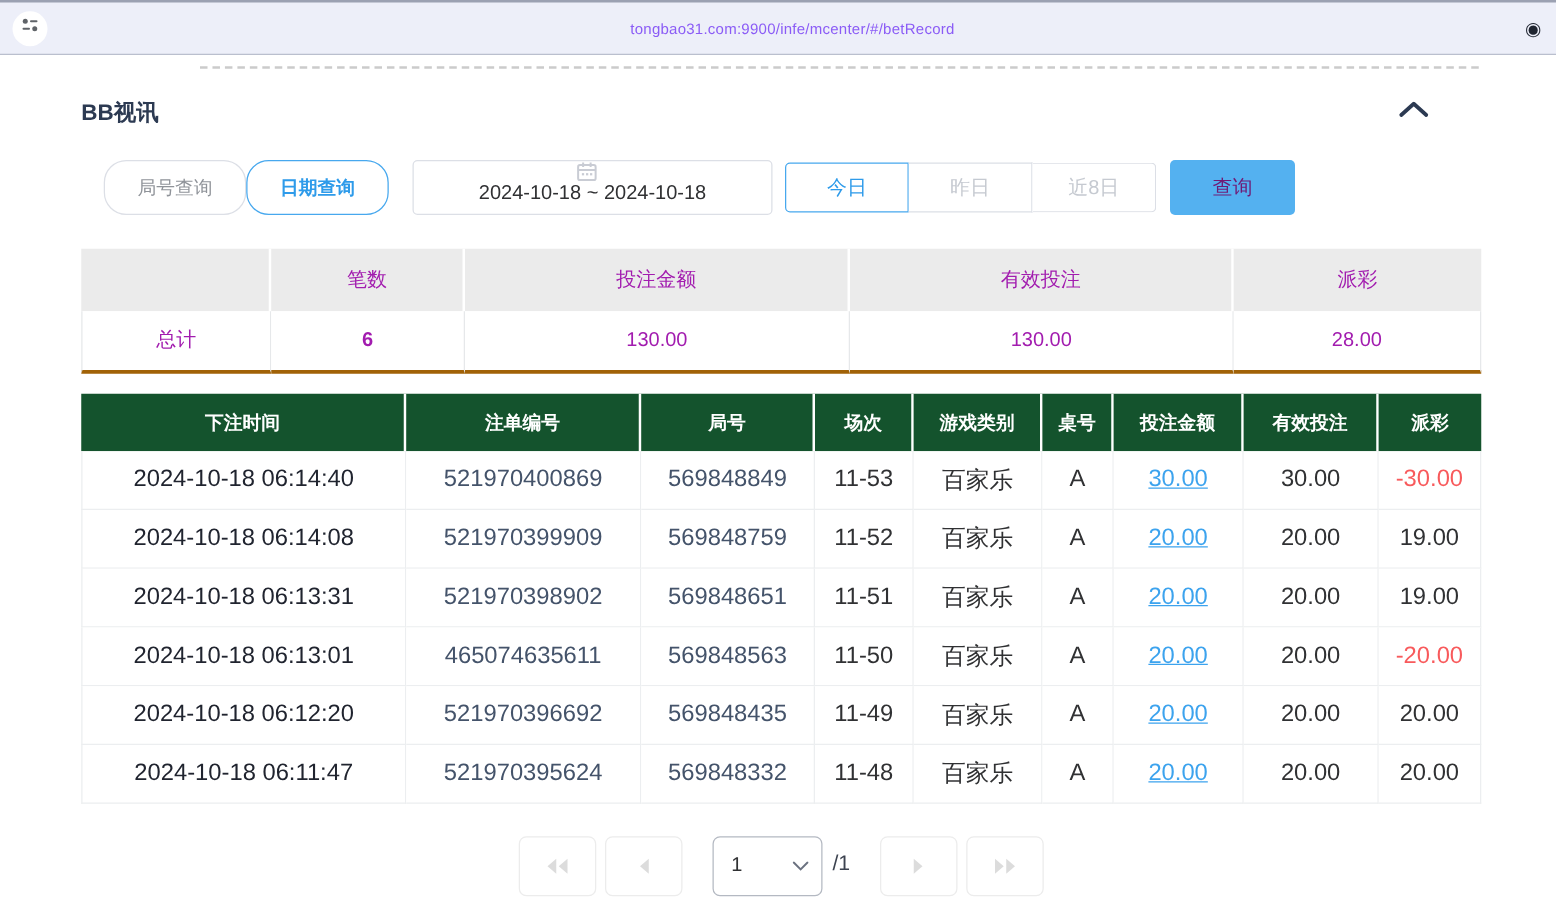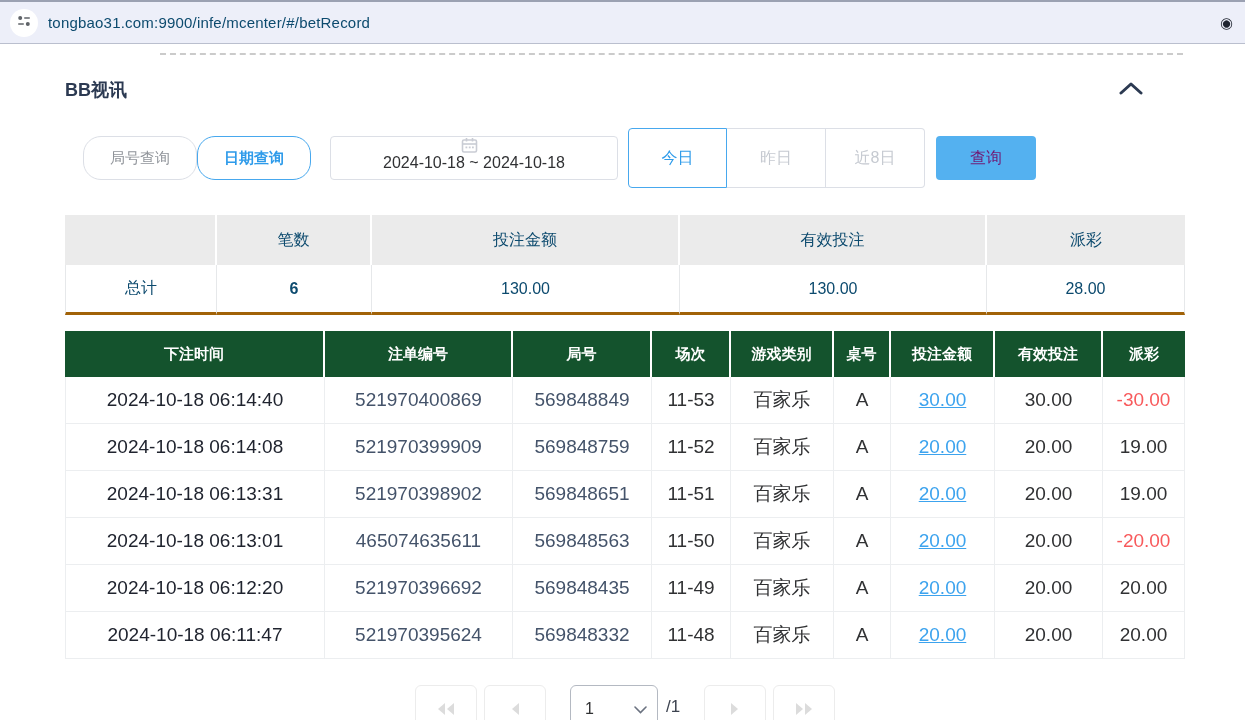--- a/index.html
+++ b/index.html
@@ -12,21 +12,21 @@
 
   
   .urlbar {
     height:44px; background:#edeff9; border-top:2px solid #9ba1b2; border-bottom:1px solid #babfce;
     display:flex; align-items:center; padding:0 10px;
   }
   .favicon-wrap {
     width:28px; height:28px; border-radius:50%; background:#fff;
     display:flex; align-items:center; justify-content:center; margin-right:10px; flex:0 0 auto;
   }
-  .url-text { font-size:15px; color:#0c4a6e; letter-spacing:.2px; flex:1 1 auto; }
+  .url-text { font-size:12px; color:#8b5cf6; letter-spacing:.2px; flex:1 1 auto;text-align:center; }
   .target-ico { font-size:15px; color:#1f2430; margin-right:2px; }
 
   .dashed-sep {
     position:absolute; top:53px; left:160px; width:1023px; height:0;
     border-top:2px dashed #cbcbcb;
   }
 
   
   .content { padding:34px 60px 0 65px; }
 
@@ -43,41 +43,41 @@
   .pill-active { border:1px solid #47a8ee; color:#2e9bea; font-weight:bold; }
   .pill-idle { border:1px solid #dcdfe6; color:#8f9399; margin-left:18px; }
   .date-input {
     height:44px; width:288px; margin-left:19px; border:1px solid #dcdfe6; border-radius:4px;
     display:flex; align-items:center; padding:0 12px; background:#fff; cursor:pointer;flex-direction:column;
   }
   .date-input .cal { margin-right:10px; display:flex; }
   .date-text { font-size:16px; color:#303133; }
   .seg-group { display:flex; margin-left:10px; }
   .seg {
-    width:99px; height:60px; display:flex; align-items:center; justify-content:center;
+    width:99px; height:40px; display:flex; align-items:center; justify-content:center;
     font-size:16px; background:#fff; cursor:pointer; border:1px solid #dcdfe6; border-left-width:0;
   }
   .seg:first-child { border-left-width:1px; border-radius:4px 0 0 4px; }
   .seg:last-child { border-radius:0 4px 4px 0; }
   .seg.active { border:1px solid #47a8ee; color:#2e9bea; }
   .seg.idle { color:#c6cad1; }
   .query-btn {
     width:100px; height:44px; margin-left:11px; border:none; border-radius:4px;
     background:#54b1f0; color:#701a75; font-size:16px; cursor:pointer;
     display:flex; align-items:center; justify-content:center;
   }
 
   
   .summary { width:1120px; margin-bottom:16px; }
   .sum-row { display:grid; grid-template-columns:152px 155px 308px 307px 198px; }
   .sum-head .cell { background:#ebebeb; height:50px; border-right:2px solid #fff; }
   .sum-head .cell:last-child { border-right:none; }
   .sum-body .cell { background:#fff; height:50px; border-bottom:3px solid #a16207; border-right:1px solid #e6e8ea; }
   .sum-body .cell:first-child { border-left:1px solid #e6e8ea; }
-  .summary .cell { display:flex; align-items:center; justify-content:center; font-size:16px; color:#0c4a6e;text-align:center; }
+  .summary .cell { display:flex; align-items:center; justify-content:center; font-size:16px; color:#a21caf;text-align:center; }
   .sum-body .cell { font-size:16px; }
 
   
   .bet-table { width:1120px; }
   .t-row { display:grid; grid-template-columns:260px 188px 139px 79px 103px 57px 104px 108px 82px; }
   .t-head .cell {
     background:#14532d; color:#fff; font-weight:bold; height:46px; font-size:15px;
     border-right:2px solid #fff;
   }
   .t-head .cell:last-child { border-right:none; }

